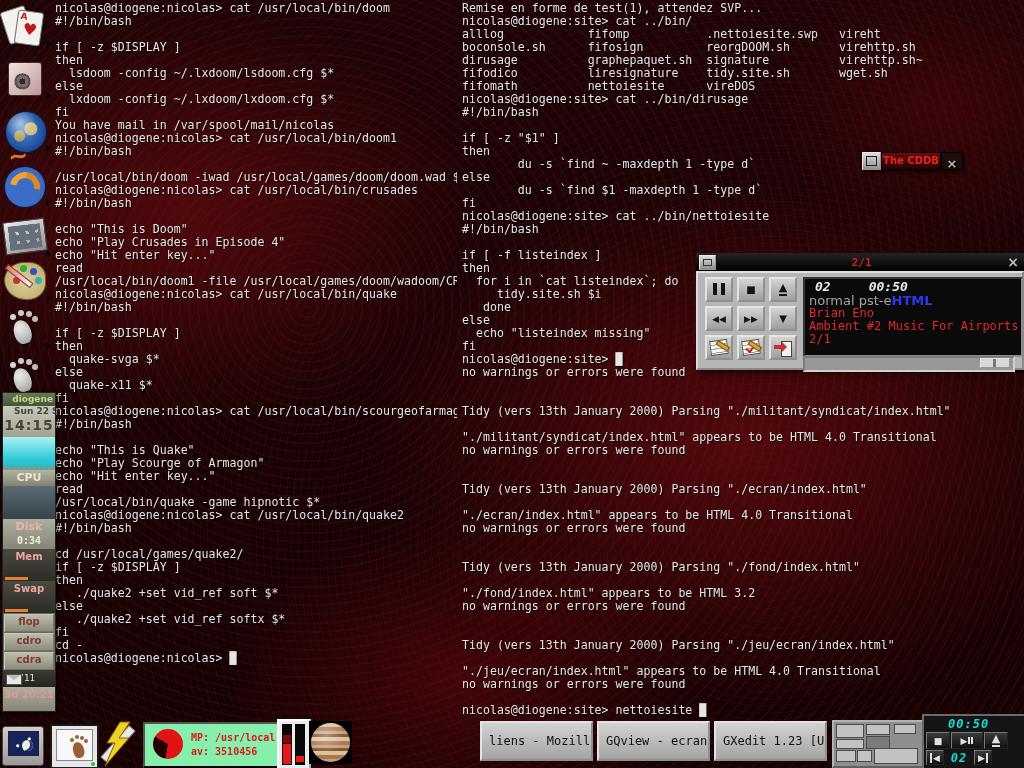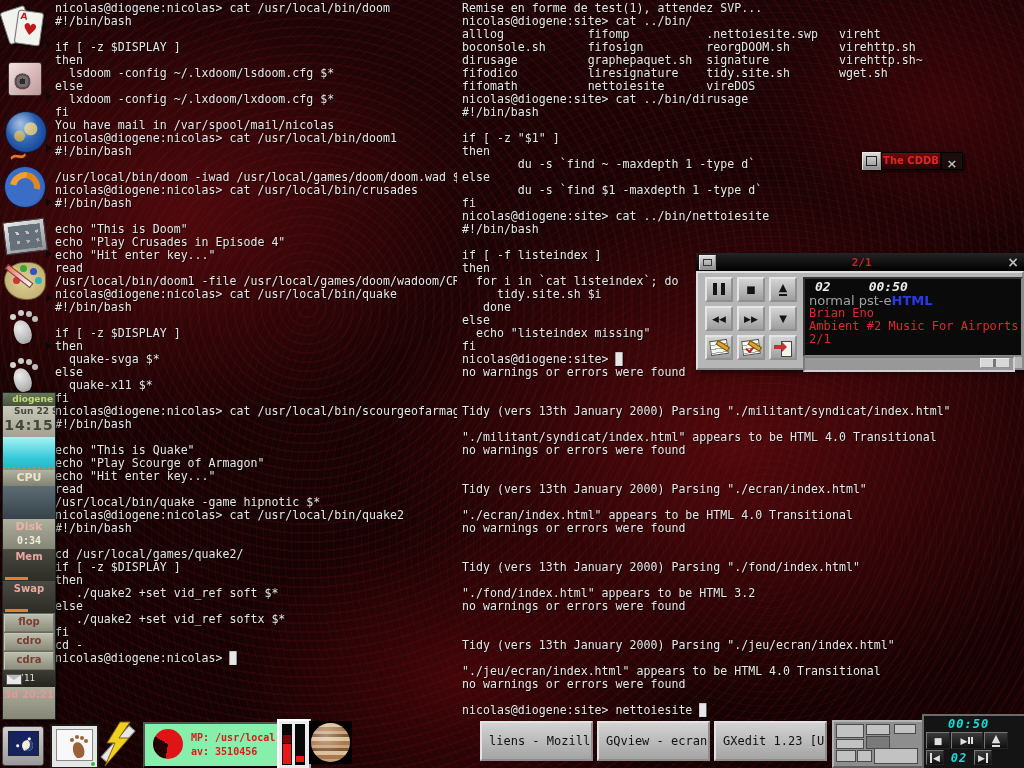--- a/index.html
+++ b/index.html
@@ -92,21 +92,21 @@
     font:bold 10px/16px "DejaVu Sans",sans-serif;text-align:center;}
   .gk-meter:after{content:"";position:absolute;left:2px;bottom:1px;width:45%;height:3px;background:#e08030;}
   .gk-mount{height:16px;margin:1px 1px 0 1px;border:1px outset #c8c8b8;
     background:linear-gradient(#bcbcac,#8c8c7c);color:#7c3a32;
     font:bold 10px/14px "DejaVu Sans",sans-serif;text-align:center;}
   .gk-mail{height:17px;background:linear-gradient(#3c3c34,#24241e);color:#e0e0e0;
     font:9px/17px "DejaVu Sans Mono",monospace;text-align:center;padding-right:10px;}
   .env{position:absolute;left:3px;top:4px;width:14px;height:9px;background:#e8e8e8;border:1px solid #555;}
   .env:after{content:"";position:absolute;left:0;top:0;width:0;height:0;
     border-left:7px solid transparent;border-right:7px solid transparent;border-top:5px solid #b8b8b8;}
-  .gk-uptime{height:32px;background:linear-gradient(#aeae9e,#868676);color:#e09898;
+  .gk-uptime{height:24px;background:linear-gradient(#aeae9e,#868676);color:#e09898;
     font:bold 10px/16px "DejaVu Sans",sans-serif;text-align:center;}
   
   #cdplayer{left:696px;top:253px;width:328px;height:117px;box-shadow:3px 3px 6px rgba(0,0,0,.6);}
   .cdp-title{height:18px;background:linear-gradient(#242424,#000);display:flex;align-items:center;}
   .cdp-menu{width:15px;height:13px;margin-left:3px;background:linear-gradient(#dcdcdc,#8e8e8e);
     border:1px outset #e8e8e8;position:relative;}
   .cdp-menu:after{content:"";position:absolute;left:3px;top:3px;right:3px;bottom:3px;border:1px solid #333;}
   .cdp-ttl{flex:1;text-align:center;color:#d42020;font:bold 11px "DejaVu Sans Mono",monospace;}
   .xglyph{color:#bcbcbc;font:bold 14px/14px "DejaVu Sans",sans-serif;margin-right:5px;text-shadow:1px 1px 0 #000;}
   .cdp-body{position:absolute;left:0;right:0;top:18px;bottom:0;background:#b6b6b6;border:2px outset #dedede;}

